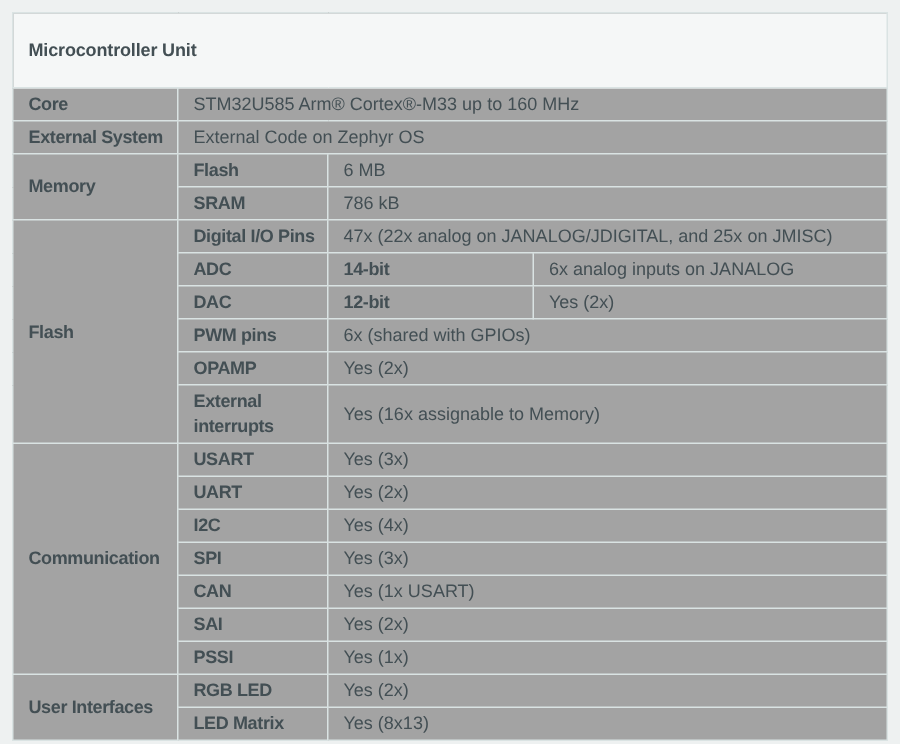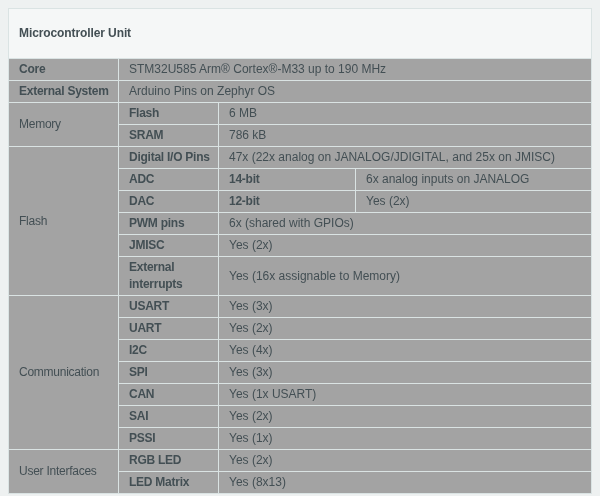--- a/index.html
+++ b/index.html
@@ -30,45 +30,45 @@
     letter-spacing: -0.1px;
   }
   td {
     height: 21px;
     padding: 2px 6px 2px 10px;
     vertical-align: middle;
     font-weight: 400;
   }
   td.lbl { font-weight: 700; letter-spacing: -0.25px; }
   td.nw  { white-space: nowrap; }
-  td.grp { font-weight: 400; letter-spacing: -0.25px; vertical-align: middle; }
+  td.grp { font-weight: 700; letter-spacing: -0.25px; vertical-align: middle; }
 </style>
 </head>
 <body>
 
 <table class="spec">
   <colgroup>
     <col class="c1">
       <col class="c2">
       <col class="c3">
       <col class="c4">
   </colgroup>
   <thead>
     <tr>
       <th class="title" colspan="4">Microcontroller Unit</th>
     </tr>
   </thead>
   <tbody>
     <tr>
       <td class="lbl nw">Core</td>
-      <td colspan="3">STM32U585 Arm® Cortex®-M33 up to 190 MHz</td>
+      <td colspan="3">STM32U585 Arm® Cortex®-M33 up to 160 MHz</td>
     </tr>
     <tr>
       <td class="lbl nw">External System</td>
-      <td colspan="3">Arduino Pins on Zephyr OS</td>
+      <td colspan="3">External Code on Zephyr OS</td>
     </tr>
 
     <tr>
       <td class="grp nw" rowspan="2">Memory</td>
       <td class="lbl nw">Flash</td>
       <td colspan="2">6 MB</td>
     </tr>
     <tr>
       <td class="lbl nw">SRAM</td>
       <td colspan="2">786 kB</td>
@@ -87,21 +87,21 @@
     <tr>
       <td class="lbl nw">DAC</td>
       <td class="lbl nw">12-bit</td>
       <td>Yes (2x)</td>
     </tr>
     <tr>
       <td class="lbl nw">PWM pins</td>
       <td colspan="2">6x (shared with GPIOs)</td>
     </tr>
     <tr>
-      <td class="lbl nw">JMISC</td>
+      <td class="lbl nw">OPAMP</td>
       <td colspan="2">Yes (2x)</td>
     </tr>
     <tr>
       <td class="lbl">External interrupts</td>
       <td colspan="2">Yes (16x assignable to Memory)</td>
     </tr>
 
     <tr>
       <td class="grp nw" rowspan="7">Communication</td>
       <td class="lbl nw">USART</td>

